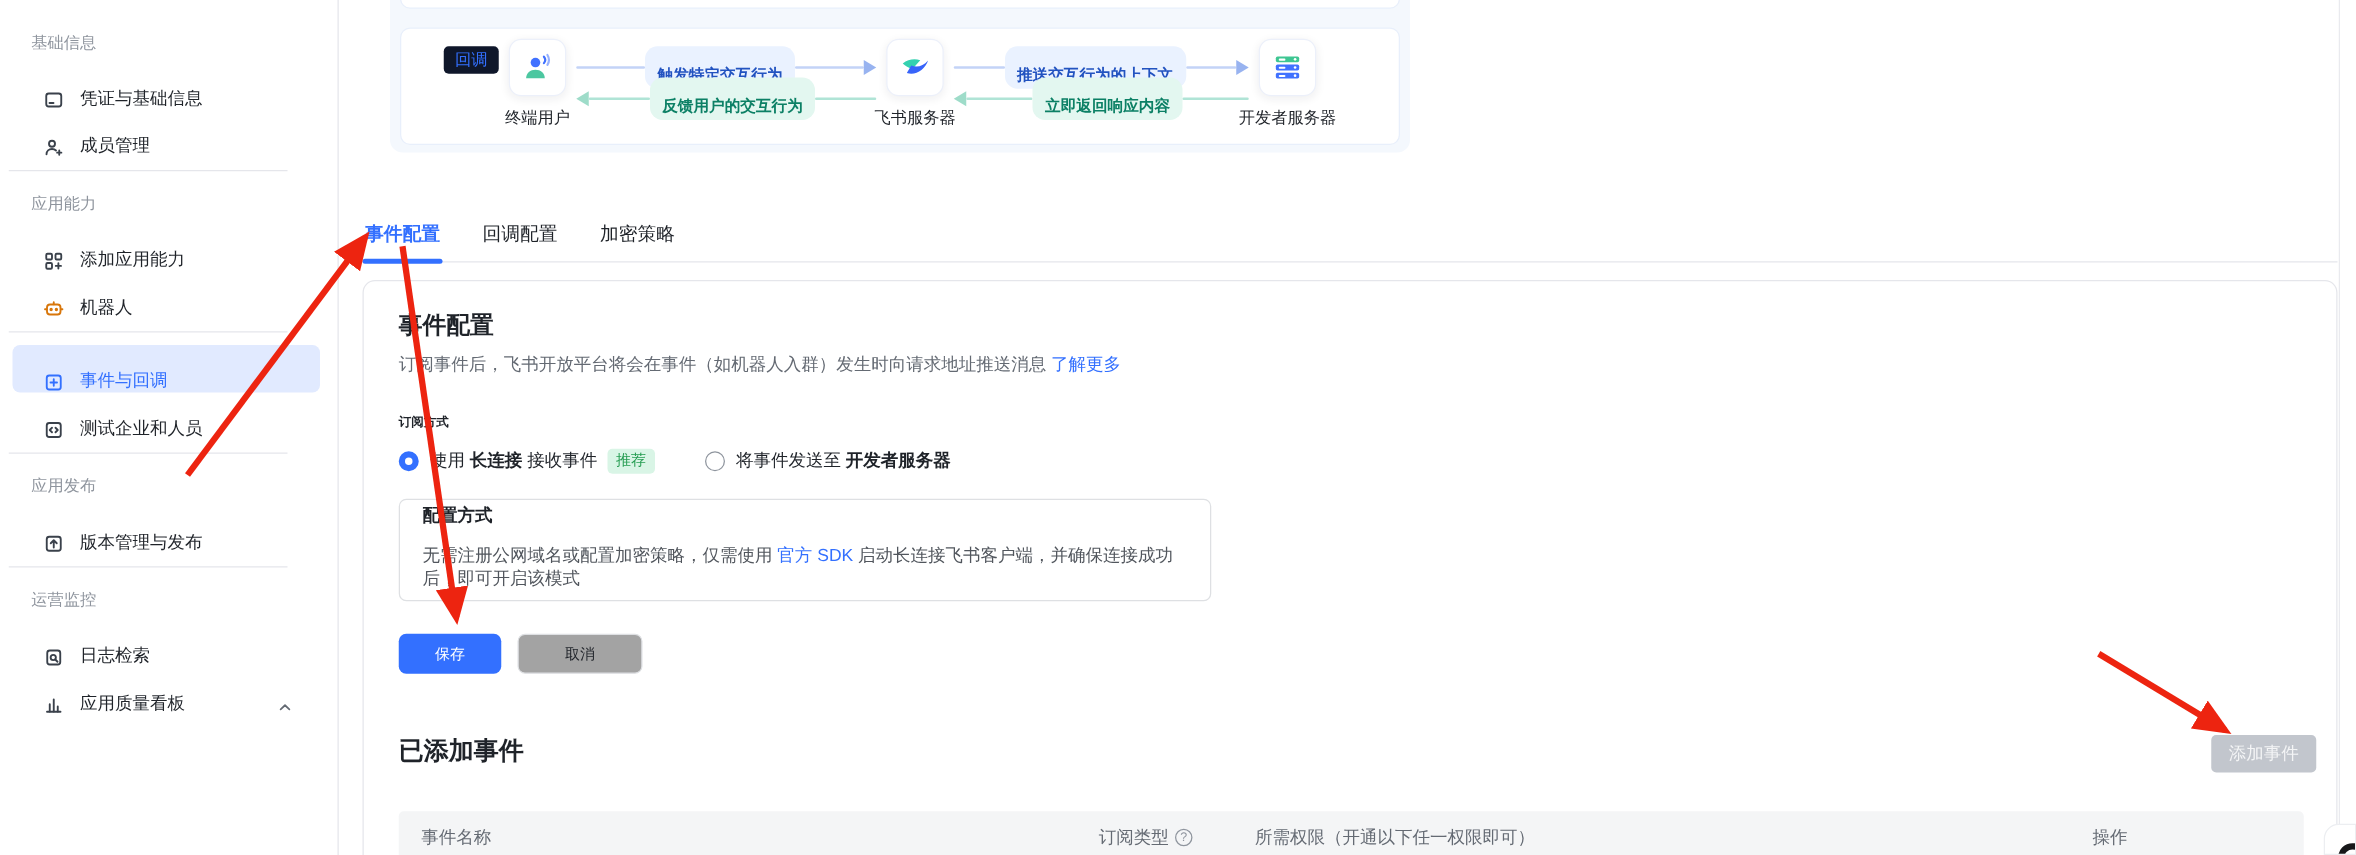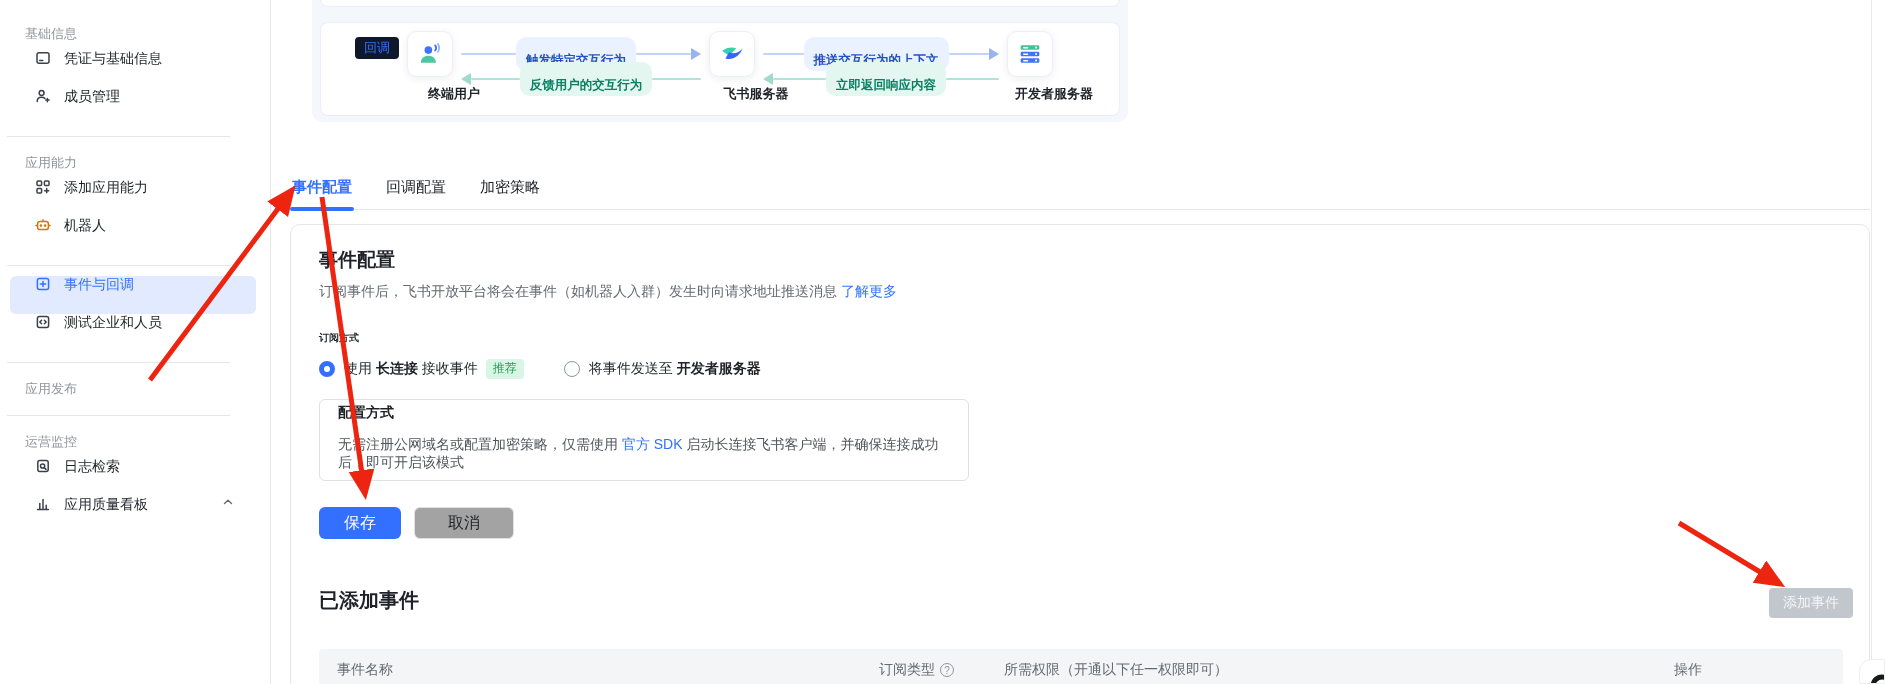--- a/index.html
+++ b/index.html
@@ -4,21 +4,21 @@
 <style>
   * { box-sizing: border-box; margin: 0; padding: 0; }
   html,body { width:1885px; height:684px; overflow:hidden; background:#fff;
     font-family:"Liberation Sans","DejaVu Sans",sans-serif; color:var(--text-main,#1f2329); }
   .page { position:relative; width:1885px; height:684px; }
 
   
   .sidebar { position:absolute; left:0; top:0; width:271px; height:684px; background:#fff;
     border-right:1px solid var(--border,#e5e6eb); padding:18px 0 0 0; }
   .sb-title { height:32px; line-height:32px; padding-left:25px; font-size:13px; color:#8f959e; }
-  .sb-item { height:38px; display:flex; align-items:flex-start; gap:13px; padding-left:25px;
+  .sb-item { height:38px; display:flex; align-items:flex-end; gap:13px; padding-left:25px;
     margin:0 14px 0 10px; border-radius:6px; font-size:14px; color:var(--text-main,#1f2329); cursor:pointer; }
   .sb-item .sb-icon { display:inline-flex; width:16px; height:16px; color:#3a414b; }
   .sb-item.selected { background:var(--sel-bg,#e1eaff); color:var(--accent,#3370ff); }
   .sb-item.selected .sb-icon { color:var(--accent,#3370ff); }
   .sb-icon.orange { color:var(--robot-orange,#d8760a); }
   .sb-divider { height:1px; background:var(--border,#e5e6eb); margin:10px 40px 10px 7px; }
   .sb-chevron { margin-left:auto; margin-right:22px; color:#646a73; font-size:11px; }
 
   
   .diagram-panel { position:absolute; left:312px; top:0; width:816px; height:122px;
@@ -26,21 +26,21 @@
   .card-partial { position:absolute; left:8px; right:8px; top:-34px; height:41px;
     background:#fff; border:1px solid #e8effb; border-radius:8px; }
   .diagram-card { position:absolute; left:8px; right:8px; top:22px; height:94px;
     background:#fff; border:1px solid #e8effb; border-radius:8px; }
   .badge-callback { position:absolute; left:34px; top:14px; padding:2px 9px; font-size:13px;
     background:#0f172a; color:var(--accent,#3370ff); border-radius:4px; }
   .dg-node { position:absolute; top:8px; width:46px; text-align:center; }
   .dg-icon-card { width:46px; height:46px; background:#fff; border:1px solid #ecf0fa; border-radius:10px;
     box-shadow:0 2px 8px rgba(31,35,41,.07); display:flex; align-items:center; justify-content:center; }
   .dg-label { position:absolute; top:54px; left:23px; transform:translateX(-50%);
-    white-space:nowrap; font-size:13px; font-weight:bold; color:var(--text-main,#1f2329);margin-left:24px; }
+    white-space:nowrap; font-size:13px; font-weight:normal; color:var(--text-main,#1f2329); }
   .flow { position:absolute; height:18px; display:flex; align-items:center; }
   .fl-line { flex:1 1 auto; height:2px; border-radius:1px; }
   .flow.blue .fl-line { background:var(--flow-blue-line,#c3d3f7); }
   .flow.green .fl-line { background:var(--flow-green-line,#b0e4d6); }
   .fl-pill { flex:0 0 auto; padding:15px 10px 2px; border-radius:10px; font-size:12.5px; font-weight:bold; white-space:nowrap; }
   .flow.blue .fl-pill { background:var(--flow-blue-bg,#eaf2ff); color:var(--flow-blue-text,#2253c0); }
   .flow.green .fl-pill { background:var(--flow-green-bg,#e3f7f0); color:var(--flow-green-text,#0c8065); }
   .fl-head-r { width:0; height:0; border-top:6px solid transparent; border-bottom:6px solid transparent;
     border-left:10px solid var(--flow-blue-head,#98b3f0); }
   .fl-head-l { width:0; height:0; border-top:6px solid transparent; border-bottom:6px solid transparent;
@@ -64,21 +64,21 @@
   .radio-row { position:absolute; left:28px; top:134px; display:flex; align-items:center; font-size:14px; }
   .radio { width:16px; height:16px; border-radius:50%; margin-right:9px; flex:0 0 auto; }
   .radio.on { border:5px solid var(--accent,#3370ff); background:#fff; }
   .radio.off { border:1.5px solid #8f959e; background:#fff; }
   .rec-badge { margin-left:8px; padding:1px 7px 2px; font-size:12px; border-radius:4px;
     background:var(--green-badge-bg,#d9f5e6); color:var(--green-badge-text,#289e54); }
   .cfg-box { position:absolute; left:28px; top:174px; width:650px; height:82px;
     border:1px solid #dee0e3; border-radius:6px; padding:4px 18px; }
   .cfg-title { font-size:14px; font-weight:bold; margin-bottom:14px; }
   .cfg-body { font-size:14px; color:#51565d; }
-  .btn { position:absolute; height:32px; border-radius:6px; font-size:16px; display:flex;
+  .btn { position:absolute; height:32px; border-radius:6px; font-size:12px; display:flex;
     align-items:center; justify-content:center; cursor:pointer; }
   .btn-save { left:28px; top:282px; width:82px; background:var(--accent,#3370ff); color:#fff; }
   .btn-cancel { left:123px; top:282px; width:100px; background:#a3a3a3; border:1px solid #dee0e3; }
   .added-head { position:absolute; left:28px; top:362px; font-size:20px; font-weight:bold; }
   .btn-add { position:absolute; left:1478px; top:363px; width:84px; height:30px; border-radius:4px;
     background:var(--gray-btn,#c2c6cd); color:#f4f5f6; font-size:14px; display:flex;
     align-items:center; justify-content:center; cursor:pointer; }
   .thead { position:absolute; left:28px; top:424px; width:1524px; height:60px;
     background:var(--thead-bg,#f4f5f6); border-radius:4px 4px 0 0; font-size:14px; color:#646a73; }
   .th { position:absolute; top:12px; white-space:nowrap; display:flex; align-items:center; }
@@ -159,20 +159,29 @@
         <svg class="ic" width="16" height="16" viewBox="0 0 16 16" fill="none" stroke="currentColor" stroke-width="1.5" stroke-linecap="round" stroke-linejoin="round">
             <rect x="2.4" y="2.4" width="11.2" height="11.2" rx="2"></rect>
             <path d="M6.6 6.2L4.8 8l1.8 1.8M9.4 6.2L11.2 8l-1.8 1.8"></path>
           </svg>
       </span>
       <span>测试企业和人员</span>
     </div>
     <div class="sb-divider"></div>
 
     <div class="sb-title">应用发布</div>
+    <div class="sb-item">
+      <span class="sb-icon">
+        <svg class="ic" width="16" height="16" viewBox="0 0 16 16" fill="none" stroke="currentColor" stroke-width="1.5" stroke-linecap="round" stroke-linejoin="round">
+            <rect x="2.4" y="2.4" width="11.2" height="11.2" rx="2"></rect>
+            <path d="M8 11V5.4M5.6 7.6L8 5.2l2.4 2.4"></path>
+          </svg>
+      </span>
+      <span>版本管理与发布</span>
+    </div>
     <div class="sb-divider"></div>
 
     <div class="sb-title">运营监控</div>
     <div class="sb-item">
       <span class="sb-icon">
         <svg class="ic" width="16" height="16" viewBox="0 0 16 16" fill="none" stroke="currentColor" stroke-width="1.5" stroke-linecap="round">
             <rect x="2.8" y="2.4" width="10.4" height="11.2" rx="2"></rect>
             <circle cx="7.6" cy="8" r="2.1"></circle>
             <path d="M9.2 9.6l1.8 1.8"></path>
           </svg>

